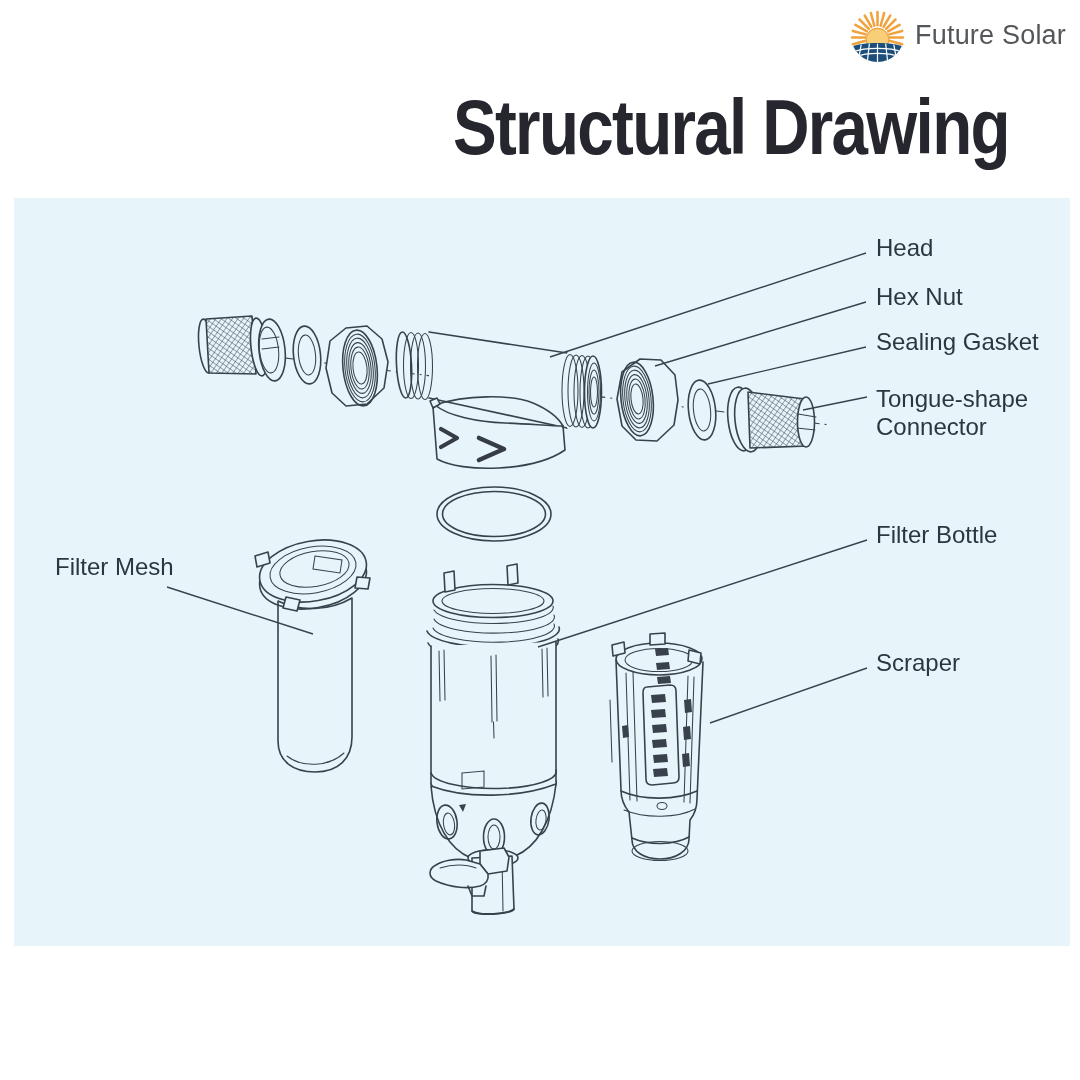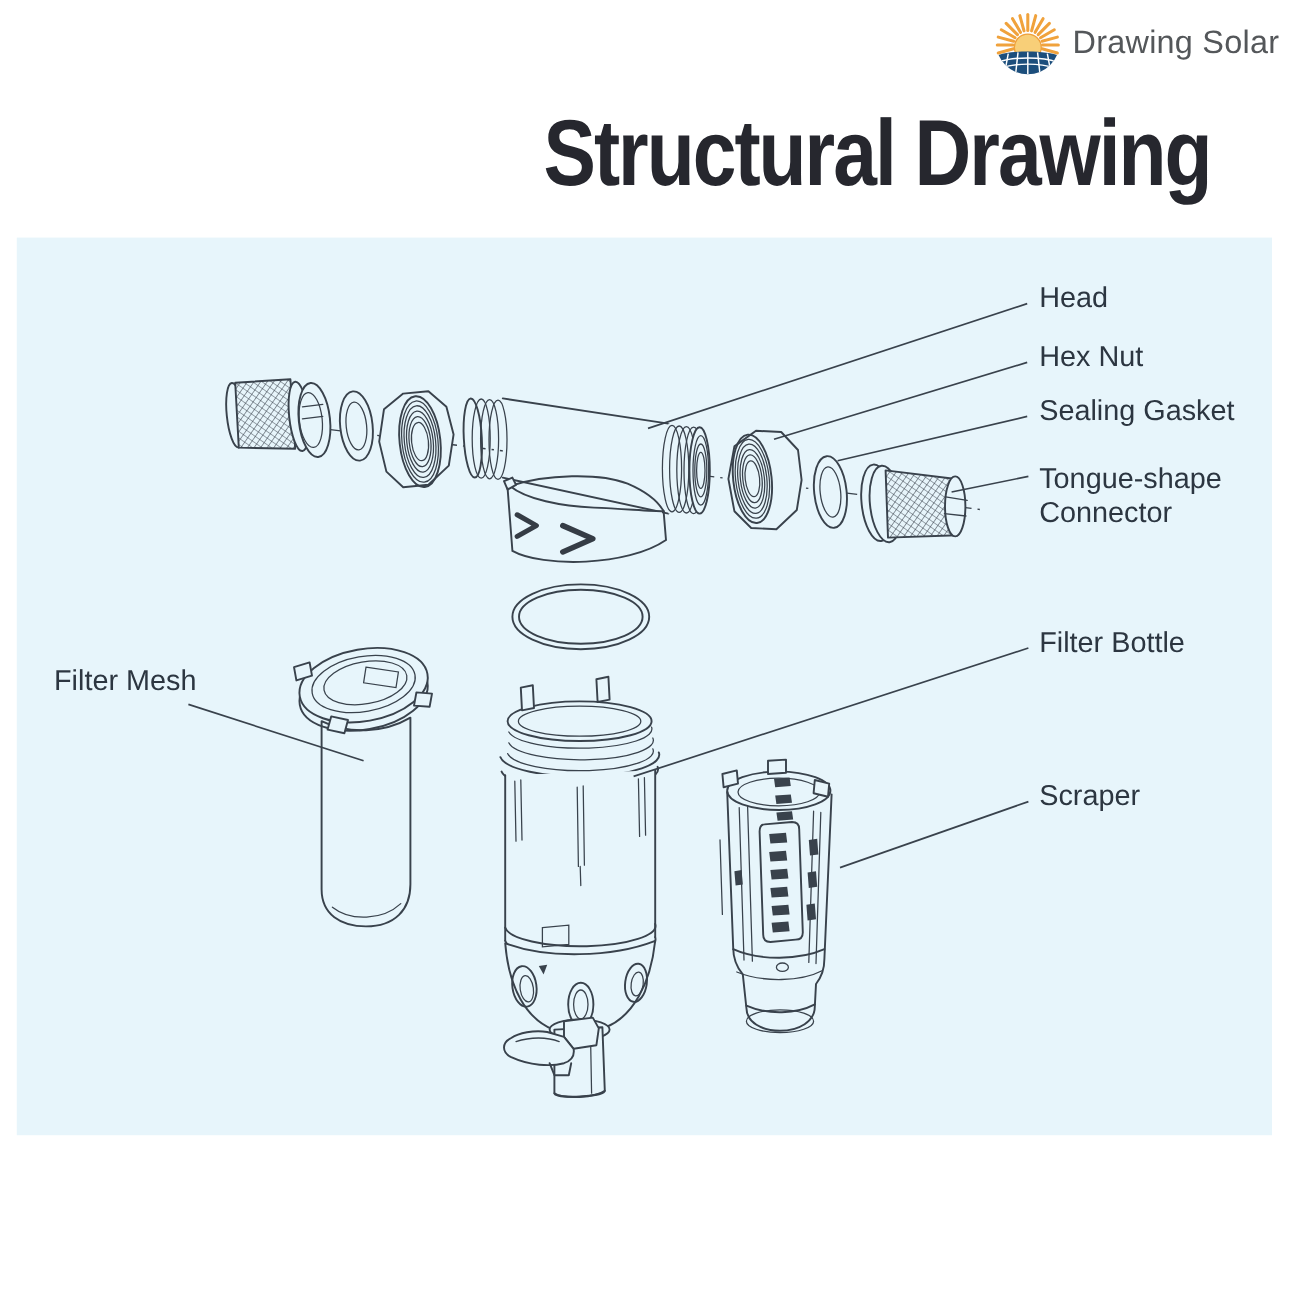--- a/index.html
+++ b/index.html
@@ -15,20 +15,21 @@
     position:absolute;top:82px;left:0;width:1062px;text-align:right;
   }
   .title{
     display:inline-block;font-size:78px;font-weight:bold;color:#26272e;
     letter-spacing:-2px;transform:scaleX(0.84);transform-origin:center;
     white-space:nowrap;
   }
   .panel{
     position:absolute;left:14px;top:198px;width:1046px;height:748px;
     background:#e7f5fb;
+    padding-left:10px;
   }
   svg text{font-family:"Liberation Sans", sans-serif;}
   .d{stroke:#39424c;stroke-width:1.6;fill:none;stroke-linecap:round;stroke-linejoin:round;}
   .bg{fill:#e7f5fb;}
   .thin{stroke:#39424c;stroke-width:1.05;fill:none;stroke-linecap:round;}
   .dk{fill:#39424c;stroke:none;}
   .ld{stroke:#39424c;stroke-width:1.4;fill:none;}
   .ax{stroke:#39424c;stroke-width:1.1;fill:none;stroke-dasharray:12 5 2 5;}
   .lbl{font-size:24px;fill:#2c3641;}
   .chev{stroke:#353c45;fill:none;stroke-linecap:round;stroke-linejoin:round;}
@@ -60,21 +61,21 @@
       <line x1="16" y1="29" x2="3" y2="29"></line>
       <line x1="16.4" y1="32.1" x2="3.8" y2="35.5"></line>
     </g>
     <circle cx="28" cy="31" r="11" fill="#f8cf78" stroke="#efa03a" stroke-width="1"></circle>
     <g clip-path="url(#logoclip)">
       <path d="M2,38 C12,33 44,33 54,38 L54,54 L2,54 Z" fill="#1c4e7c"></path>
       <path d="M4,43 C16,38.5 40,38.5 52,43 M6,48 C18,43.5 38,43.5 50,48" stroke="#ffffff" stroke-width="1.2" fill="none"></path>
       <path d="M12,36 L9,52 M20,35 L18,53 M28,35 L28,53 M36,35 L38,53 M44,36 L47,52" stroke="#ffffff" stroke-width="1.2" fill="none"></path>
     </g>
   </svg>
-  <span class="logo-text">Drawing Solar</span>
+  <span class="logo-text">Future Solar</span>
 </div>
 
 <div class="title-wrap">
   <span class="title">Structural Drawing</span>
 </div>
 
 <div class="panel">
 <svg width="1046" height="748" viewBox="14 198 1046 748">
   <defs>
     <pattern id="knurl" width="4.5" height="4.5" patternUnits="userSpaceOnUse" patternTransform="rotate(35)">

